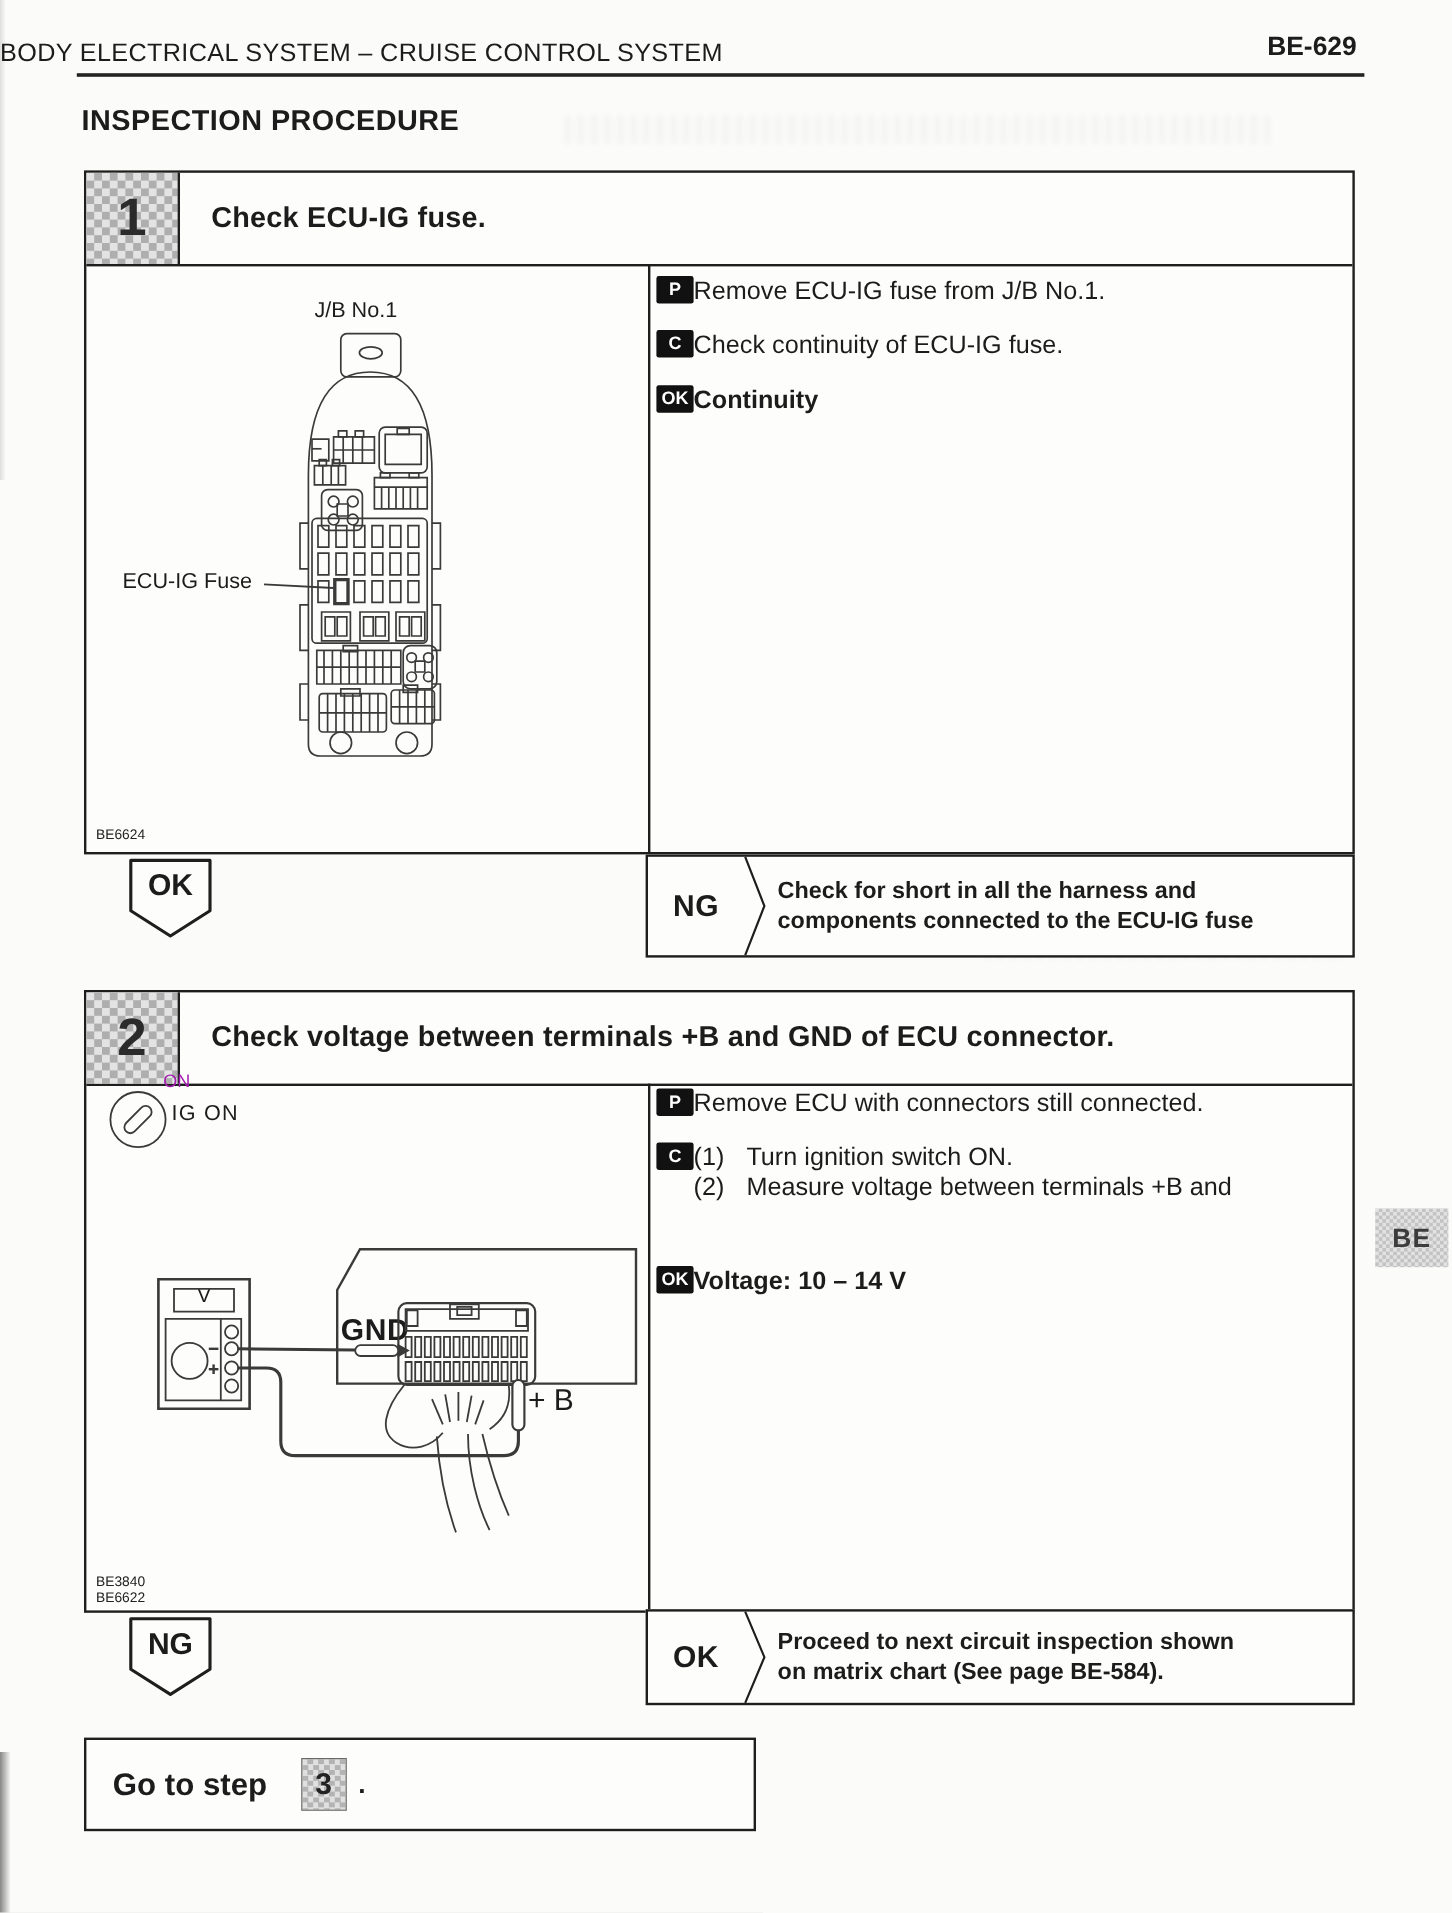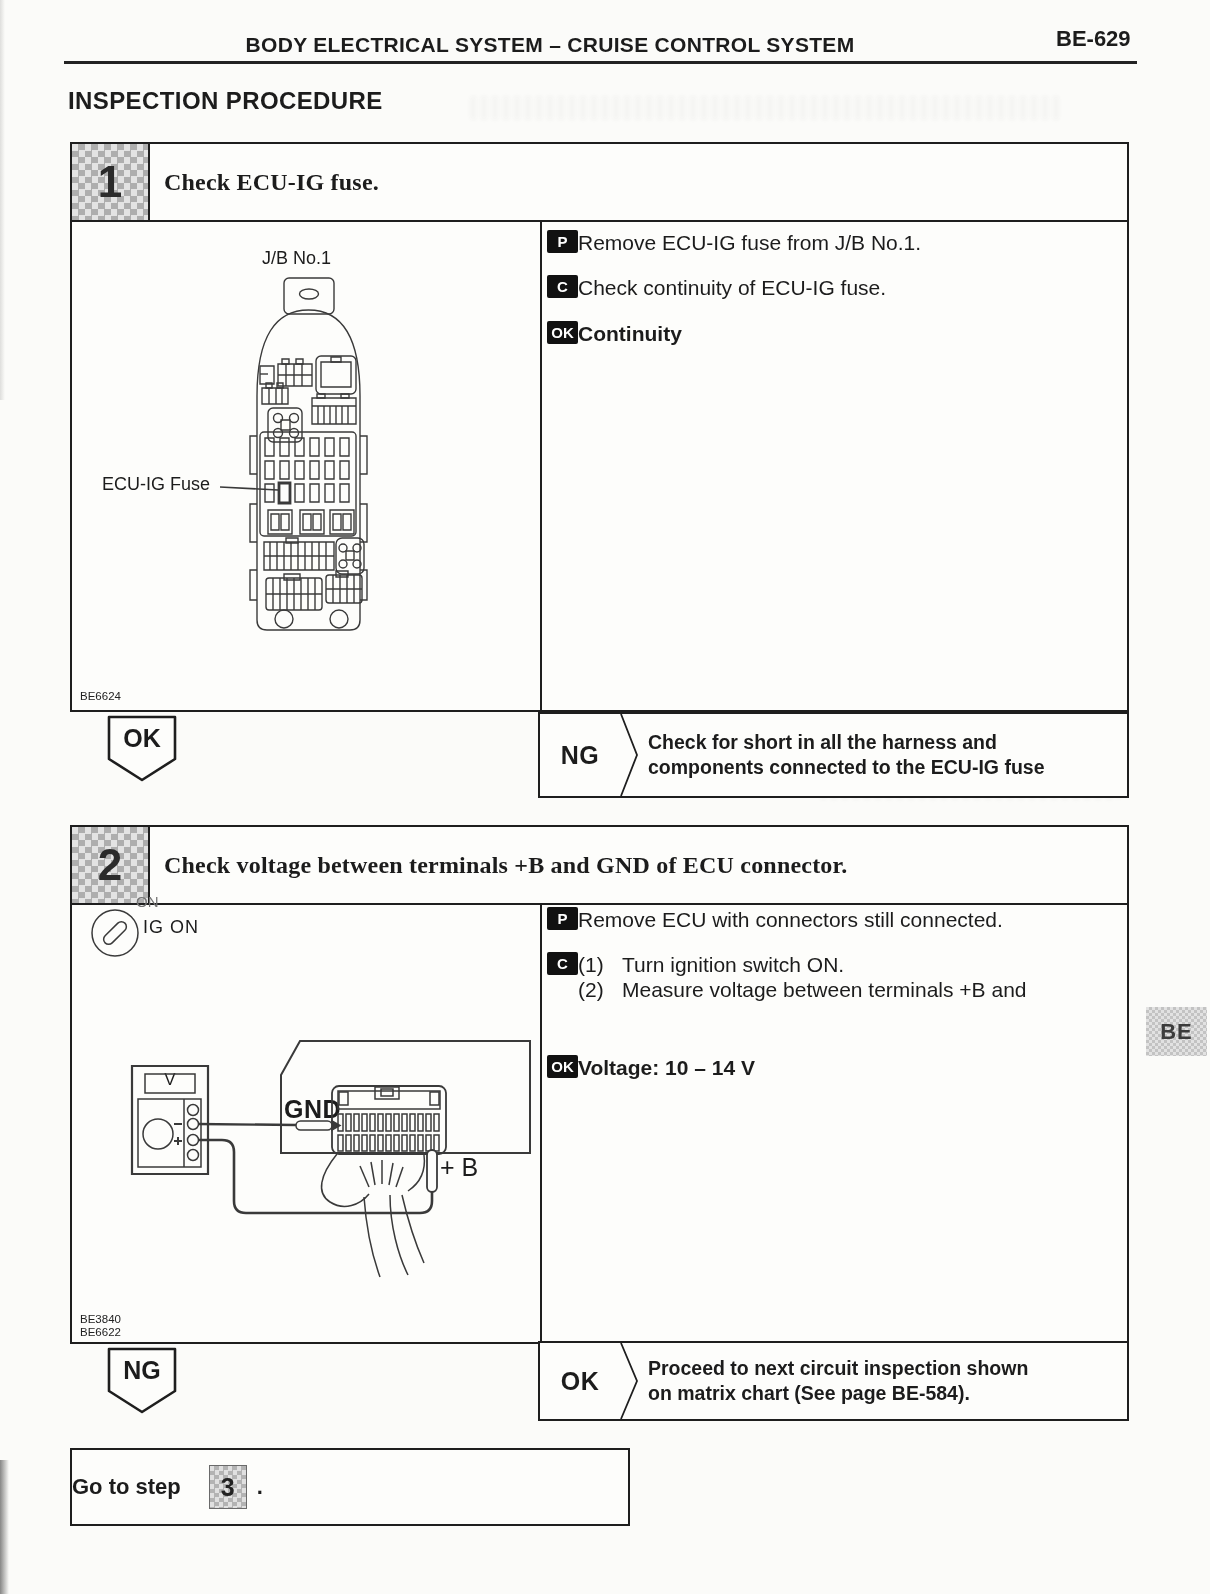--- a/index.html
+++ b/index.html
@@ -4,34 +4,34 @@
 <style>
   html,body{margin:0;padding:0;background:#e8e8e6;}
   .page{
     position:relative;width:1210px;height:1594px;margin:0 auto;
     background:#fbfbf9;overflow:hidden;
     font-family:"Liberation Sans",sans-serif;color:#1c1c1c;
   }
   .abs{position:absolute;}
   .bold{font-weight:bold;}
   
-  .hdr-title{top:33px;left:0;width:1100px;text-align:center;font-weight:bold;font-size:21px;letter-spacing:.3px;}
+  .hdr-title{top:33px;left:0;width:1100px;font-weight:normal;font-size:21px;letter-spacing:.3px;}
   .hdr-page{top:26px;left:1056px;font-weight:bold;font-size:22px;}
   .hdr-rule{top:61px;left:64px;width:1073px;height:3px;background:#232323;}
   .section-title{top:87px;left:68px;font-weight:bold;font-size:24px;letter-spacing:.4px;}
   
   .stepbox{border:2.5px solid #1e1e1e;background:#fdfdfb;}
   .step-hd{position:absolute;left:0;top:0;right:0;height:76px;border-bottom:2.5px solid #1e1e1e;}
   .numcell{position:absolute;left:0;top:0;width:76px;height:76px;
     background:repeating-conic-gradient(#aeaeae 0% 25%, #e3e3e3 0% 50%);
     background-size:13px 13px;border-right:2.5px solid #1e1e1e;
     display:flex;align-items:center;justify-content:center;}
   .numcell span{font-weight:bold;font-size:44px;color:#2b2b2b;}
-  .step-title{position:absolute;left:92px;top:0;height:76px;display:flex;align-items:center;
-    font-weight:bold;font-size:24px;letter-spacing:.2px;font-family:Liberation Serif, serif;}
+  .step-title{position:absolute;left:104px;top:0;height:76px;display:flex;align-items:center;
+    font-weight:bold;font-size:24px;letter-spacing:.2px;}
   .divider{position:absolute;left:468px;top:76px;bottom:0;width:2px;background:#1e1e1e;}
   
   .instr-row{position:absolute;display:flex;align-items:flex-start;}
   .tag{display:inline-flex;align-items:center;justify-content:center;background:#111;color:#fff;
     font-weight:bold;font-size:15px;height:23px;min-width:25px;padding:0 3px;border-radius:2px;flex:0 0 auto;}
   .itext{font-size:21px;line-height:25px;}
   .fig-id{font-size:11.5px;color:#222;line-height:13px;}
   
   .pent{width:72px;height:70px;}
   .pent-label{position:absolute;left:0;top:10px;width:72px;text-align:center;font-weight:bold;font-size:25px;}
@@ -255,21 +255,21 @@
 
   <div class="abs stepbox" style="left:70px;top:825px;width:1055px;height:515px;">
     <div class="step-hd">
       <div class="numcell">
           <span>2</span>
         </div>
       <div class="step-title">Check voltage between terminals +B and GND of ECU connector.</div>
     </div>
     <div class="divider"></div>
 
-    <div class="abs" style="left:64px;top:66px;font-size:15px;color:#737373;">ON</div>
+    <div class="abs" style="left:64px;top:66px;font-size:15px;color:#a21caf;">ON</div>
     <div class="abs figlabel" style="left:71px;top:90px;letter-spacing:1px;">IG ON</div>
     <div class="abs" style="left:73px;top:243px;width:50px;text-align:center;font-size:17px;">V</div>
     <div class="abs bold" style="left:212px;top:268px;font-size:25px;letter-spacing:.5px;">GND</div>
     <div class="abs" style="left:368px;top:326px;font-size:25px;">+ B</div>
     <div class="abs fig-id" style="left:8px;top:486px;">BE3840</div>
     <div class="abs fig-id" style="left:8px;top:499px;">BE6622</div>
 
     <svg style="left:0;top:76px;" width="468" height="439" viewBox="0 0 468 439" fill="none" stroke="#3a3a3a" stroke-width="1.5">
 
       <circle cx="43" cy="30" r="23"></circle>
@@ -378,20 +378,20 @@
     <svg class="chev" width="20" height="76" viewBox="0 0 20 76">
       <polyline points="1,0 17,38 1,76" fill="none" stroke="#1e1e1e" stroke-width="1.8"></polyline>
     </svg>
     <div class="res-text">
       <div>Proceed to next circuit inspection shown</div>
       <div>on matrix chart (See page BE-584).</div>
     </div>
   </div>
 
   <div class="abs gotobox" style="left:70px;top:1448px;width:556px;height:74px;">
-    <span class="bold" style="font-size:22px;">Go to step</span>
+    <span class="bold" style="font-size:26px;margin-left:22px;">Go to step</span>
     <span class="chip3">3</span>
     <span class="bold" style="font-size:22px;margin-left:10px;">.</span>
   </div>
 
   <div class="abs betab" style="left:1146px;top:1007px;width:61px;height:49px;">BE</div>
 
 </div>
 
 </body></html>

